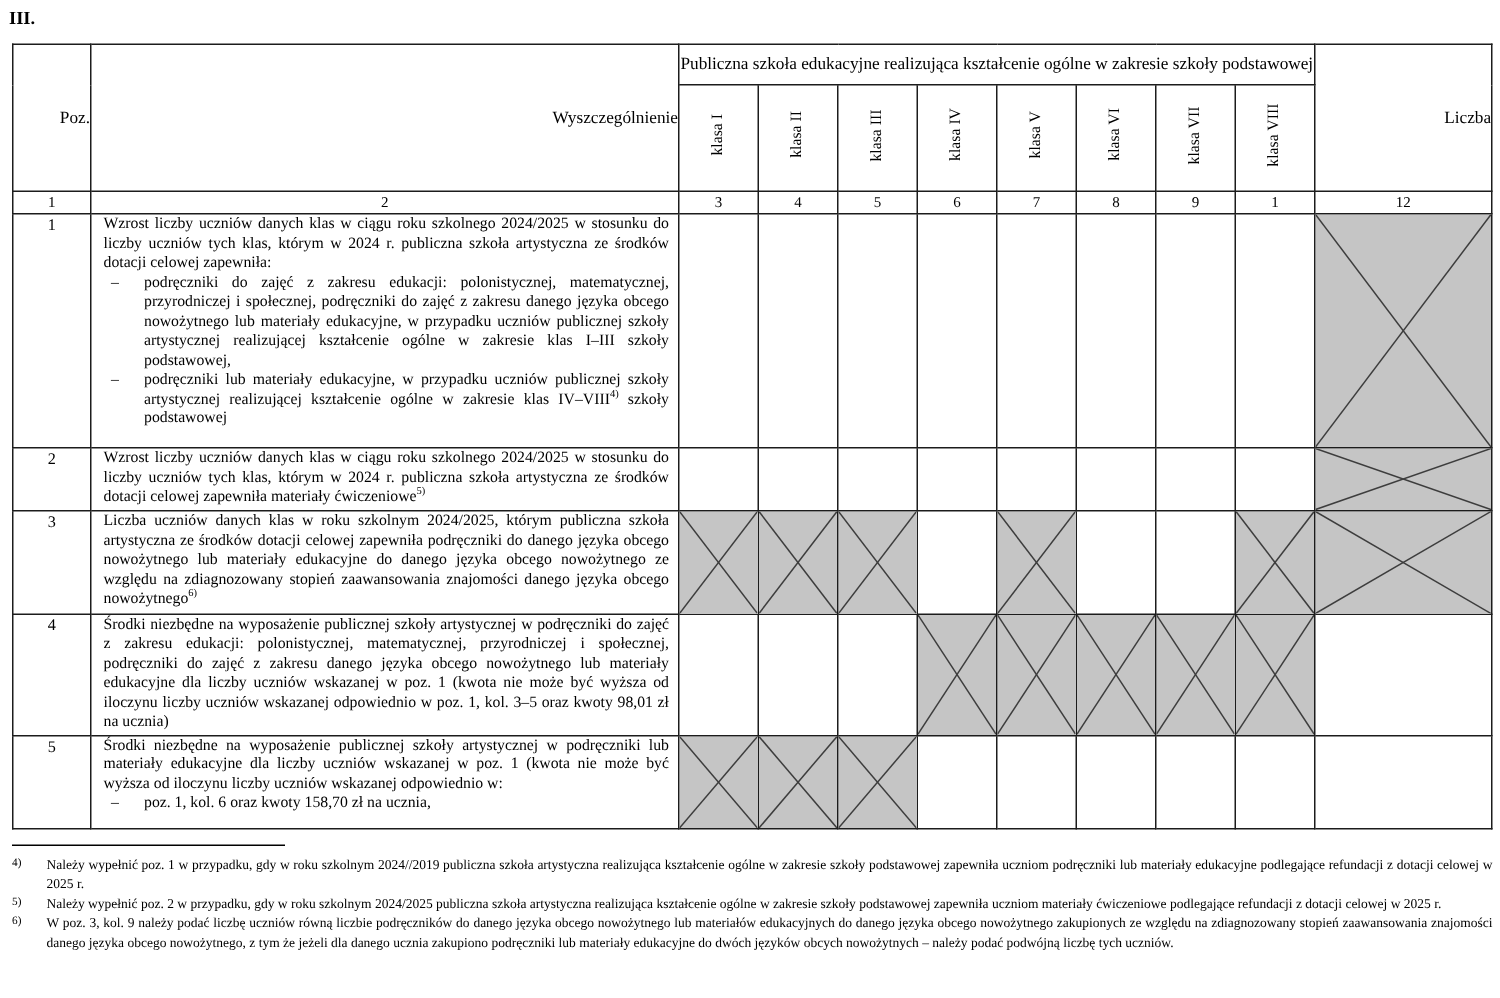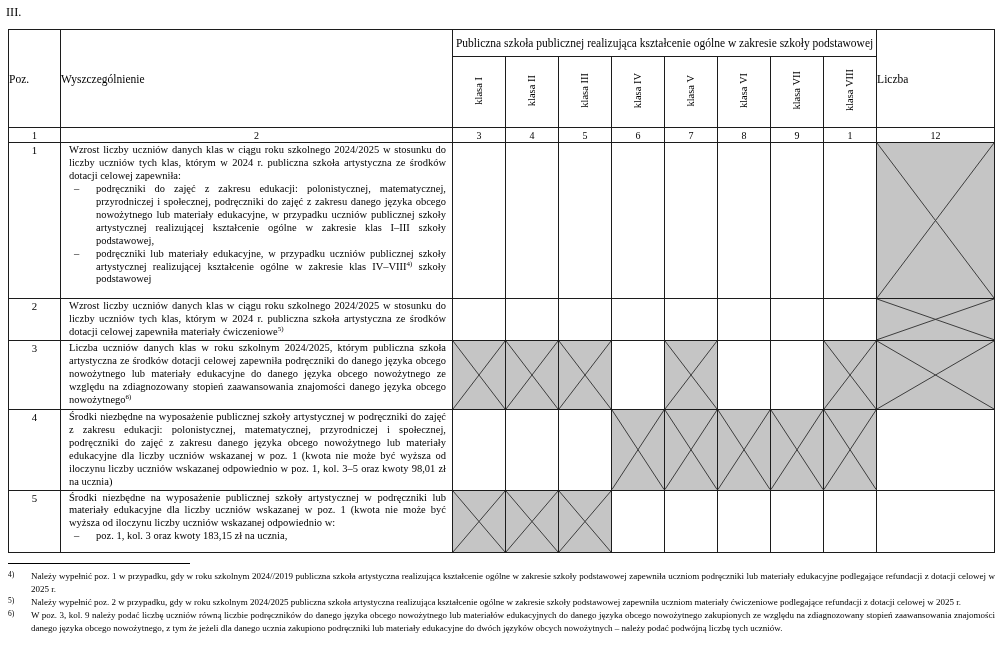--- a/index.html
+++ b/index.html
@@ -3,33 +3,33 @@
 <meta charset="utf-8">
 <style>
   * { box-sizing: border-box; }
   html,body { margin:0; padding:0; }
   body {
     width:1000px; height:665px; background:#ffffff; color:#000;
     font-family:"Liberation Serif", serif; overflow:hidden;
   }
   .doc-title{
     display:flex; gap:26px; padding:5px 6px 0 6px;
-    font-weight:normal; font-size:12.3px; line-height:1.25;
+    font-weight:bold; font-size:12.3px; line-height:1.25;
   }
   .t-num{ flex:0 0 auto; }
   .t-text{ flex:1; }
 
   table.form-table{
     border-collapse:collapse; table-layout:fixed;
     margin:9px 5px 0 8px; width:987px;
   }
   .form-table th, .form-table td{
     border:1px solid #1c1c1c; padding:0; font-weight:normal;
   }
-  .h-poz,.h-wysz,.h-razem{ font-size:11.5px; text-align:left; vertical-align:middle; }
+  .h-poz,.h-wysz,.h-razem{ font-size:11.5px; text-align:right; vertical-align:middle; }
   .h-group{ font-size:11.5px; text-align:center; vertical-align:middle; height:27px; padding:2px 8px; }
   .h-klasa{ height:71px; text-align:center; vertical-align:middle; }
   .vert{
     writing-mode:vertical-rl; transform:rotate(180deg);
     font-size:10.5px; white-space:nowrap; display:inline-block; line-height:1;
     padding:2px 0;
   }
   tr.nums td{ font-size:10px; text-align:center; height:15px; line-height:13px; padding:0 2px; }
 
   tbody td{ vertical-align:top; font-size:10.5px; }
@@ -72,21 +72,21 @@
       <col style="width:53px">
         <col style="width:53px">
         <col style="width:53px">
         <col style="width:53px">
       <col style="width:118px">
     </colgroup>
     <thead>
       <tr>
         <th class="h-poz" rowspan="2">Poz.</th>
         <th class="h-wysz" rowspan="2">Wyszczególnienie</th>
-        <th class="h-group" colspan="8">Publiczna szkoła publicznej realizująca kształcenie ogólne w zakresie szkoły podstawowej</th>
+        <th class="h-group" colspan="8">Publiczna szkoła edukacyjne realizująca kształcenie ogólne w zakresie szkoły podstawowej</th>
         <th class="h-razem" rowspan="2">Liczba</th>
       </tr>
       <tr>
         <th class="h-klasa"><span class="vert">klasa I</span></th>
         <th class="h-klasa"><span class="vert">klasa II</span></th>
         <th class="h-klasa"><span class="vert">klasa III</span></th>
         <th class="h-klasa"><span class="vert">klasa IV</span></th>
         <th class="h-klasa"><span class="vert">klasa V</span></th>
         <th class="h-klasa"><span class="vert">klasa VI</span></th>
         <th class="h-klasa"><span class="vert">klasa VII</span></th>
@@ -231,21 +231,21 @@
               <line x1="0" y1="0" x2="100" y2="100" stroke="#3d3d3d" stroke-width="1" vector-effect="non-scaling-stroke"></line>
               <line x1="100" y1="0" x2="0" y2="100" stroke="#3d3d3d" stroke-width="1" vector-effect="non-scaling-stroke"></line>
             </svg>
           </td>
           <td class="cell"></td>
         </tr>
         <tr>
           <td class="poz-cell">5</td>
           <td class="text-cell">
             <div class="intro">Środki niezbędne na wyposażenie publicznej szkoły artystycznej w podręczniki lub materiały edukacyjne dla liczby uczniów wskazanej w poz. 1 (kwota nie może być wyższa od iloczynu liczby uczniów wskazanej odpowiednio w:</div>
-            <div class="li"><span class="dash">–</span><span class="li-text">poz. 1, kol. 3 oraz kwoty 183,15 zł na ucznia,</span></div>
+            <div class="li"><span class="dash">–</span><span class="li-text">poz. 1, kol. 6 oraz kwoty 158,70 zł na ucznia,</span></div>
           </td>
           <td class="cell xcell" style="background: rgb(197, 197, 197);">
             <svg viewBox="0 0 100 100" preserveAspectRatio="none">
               <line x1="0" y1="0" x2="100" y2="100" stroke="#3d3d3d" stroke-width="1" vector-effect="non-scaling-stroke"></line>
               <line x1="100" y1="0" x2="0" y2="100" stroke="#3d3d3d" stroke-width="1" vector-effect="non-scaling-stroke"></line>
             </svg>
           </td>
           <td class="cell xcell" style="background: rgb(197, 197, 197);">
             <svg viewBox="0 0 100 100" preserveAspectRatio="none">
               <line x1="0" y1="0" x2="100" y2="100" stroke="#3d3d3d" stroke-width="1" vector-effect="non-scaling-stroke"></line>

